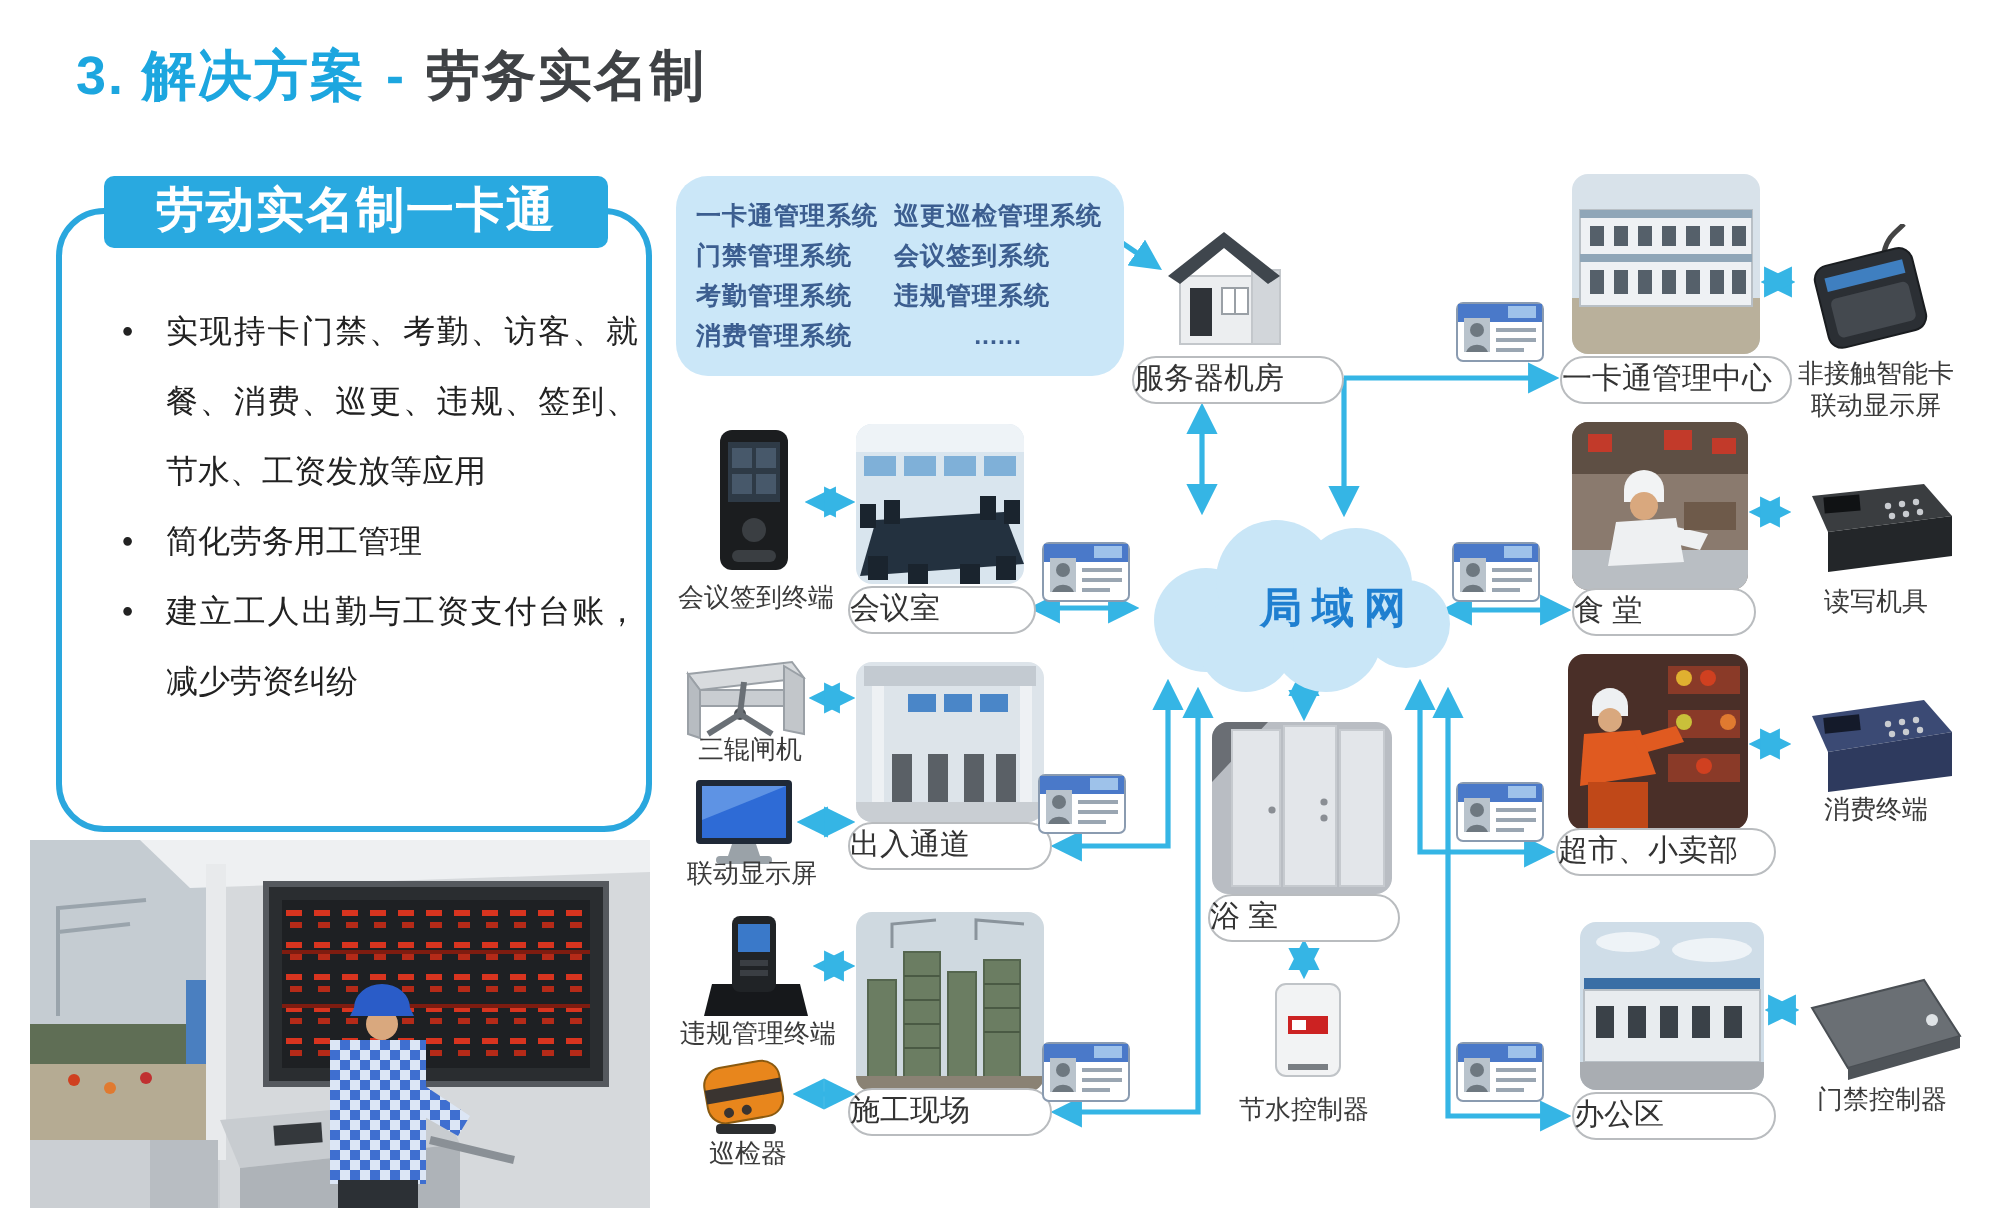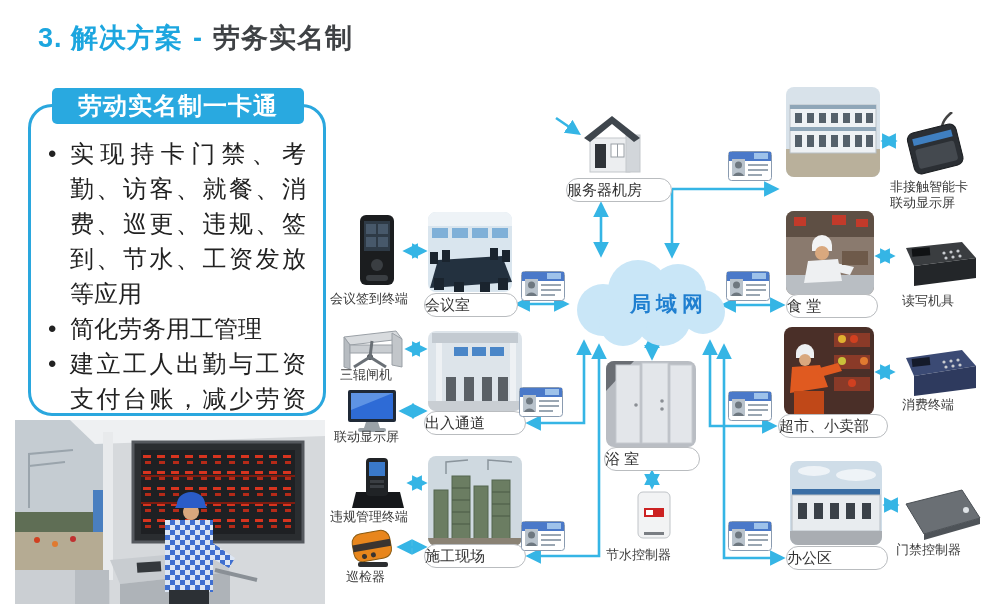--- a/index.html
+++ b/index.html
@@ -7,28 +7,28 @@
          font-family:"Liberation Sans","DejaVu Sans",sans-serif;}
   
   .title{position:absolute;left:38px;top:20px;font-size:27px;font-weight:bold;letter-spacing:1px;}
   .title .hl{color:#1ca6df;}
   .title .dash{color:#1ca6df;margin:0 10px;}
   .title .rest{color:#3f4245;}
   
   .panel{position:absolute;left:28px;top:104px;width:292px;height:306px;border:3px solid #2aa7de;border-radius:24px;background:#fff;}
   .panel-header{position:absolute;left:52px;top:88px;width:252px;height:36px;background:#29a9e0;border-radius:5px;
                 color:#fff;font-size:24px;font-weight:bold;text-align:center;line-height:36px;letter-spacing:1px;z-index:3;}
-  .bullets{position:absolute;left:40px;top:132px;width:262px;margin:4px;padding:0;list-style:none;
-           font-size:24px;line-height:35px;color:#222;font-weight:500;}
+  .bullets{position:absolute;left:40px;top:132px;width:262px;margin:17px;padding:0;list-style:none;
+           font-size:16px;line-height:35px;color:#222;font-weight:500;}
   .bullets li{position:relative;padding-left:26px;text-align:justify;}
   .bullets li::before{content:"•";position:absolute;left:4px;top:0;color:#222;}
   
   .pill{position:absolute;background:#fff;border:1px solid #b9bcbf;border-radius:12px;height:22px;line-height:22px;
         font-size:15px;color:#333;white-space:nowrap;z-index:2;}
-  .devlabel{position:absolute;font-size:13px;color:#3b3b3b;line-height:16px;white-space:nowrap;z-index:2;}
+  .devlabel{position:absolute;font-size:13px;color:#3b3b3b;text-align:center;line-height:16px;white-space:nowrap;z-index:2;}
   .photo,.dev,.card,.icon-svg{position:absolute;z-index:2;}
   .photo{border-radius:8px;}
   .arrows{position:absolute;left:0;top:0;z-index:1;pointer-events:none;}
   .bubble{position:absolute;left:338px;top:88px;width:224px;height:100px;background:#cbe7f8;border-radius:16px;
           display:flex;gap:8px;padding:10px 6px 6px 10px;box-sizing:border-box;z-index:2;}
   .bubble .col{display:flex;flex-direction:column;font-size:12.5px;font-weight:bold;color:#3c5e90;line-height:20px;letter-spacing:.5px;}
   .cloud-label{position:absolute;left:588px;top:290px;width:120px;text-align:right;font-size:21px;font-weight:bold;
                color:#1f7fd0;letter-spacing:5px;z-index:2;}
   .hero{position:absolute;left:15px;top:420px;z-index:2;}
 </style>
@@ -83,20 +83,34 @@
     <polygon points="105,164 215,152 215,184 105,184" fill="#aeb3b8"></polygon>
     <rect x="122" y="142" width="24" height="10" fill="#34383c" transform="rotate(-4 134 147)"></rect>
     <line x1="200" y1="150" x2="242" y2="160" stroke="#8a9096" stroke-width="4"></line>
     <rect x="150" y="100" width="48" height="72" fill="url(#plaid)"></rect>
     <polygon points="190,118 220,138 214,148 186,132" fill="url(#plaid)"></polygon>
     <circle cx="176" cy="92" r="8" fill="#d9a87e"></circle>
     <path d="M162 84 a14 12 0 0 1 28 0 l2 4 -32 0 z" fill="#2a5cc8"></path>
     <rect x="154" y="170" width="40" height="14" fill="#2c3035"></rect>
   </svg>
 
+  <div class="bubble">
+    <div class="col">
+      <span>一卡通管理系统</span>
+      <span>门禁管理系统</span>
+      <span>考勤管理系统</span>
+      <span>消费管理系统</span>
+    </div>
+    <div class="col">
+      <span>巡更巡检管理系统</span>
+      <span>会议签到系统</span>
+      <span>违规管理系统</span>
+      <span style="text-align:center">......</span>
+    </div>
+  </div>
 
   <svg class="icon-svg" style="left:578px;top:110px" width="68" height="68" viewBox="0 0 68 68">
     <rect x="12" y="28" width="40" height="34" fill="#eceef0" stroke="#c3c7cb"></rect>
     <rect x="48" y="25" width="14" height="37" fill="#d2d6da" stroke="#c3c7cb"></rect>
     <polygon points="6,28 34,6 62,28 56,32 34,14 12,32" fill="#3f464d"></polygon>
     <rect x="17" y="34" width="11" height="24" fill="#2f3338"></rect>
     <rect x="33" y="34" width="13" height="13" fill="#ffffff" stroke="#9aa0a6"></rect>
     <line x1="39.5" y1="34" x2="39.5" y2="47" stroke="#9aa0a6"></line>
   </svg>
   <div class="pill" style="left:566px;top:178px;width:104px">服务器机房</div>
@@ -274,20 +288,21 @@
         <rect x="80" y="26" width="7" height="10"></rect>
       <rect x="9" y="48" width="7" height="12"></rect>
         <rect x="21" y="48" width="7" height="12"></rect>
         <rect x="33" y="48" width="7" height="12"></rect>
         <rect x="45" y="48" width="7" height="12"></rect>
         <rect x="57" y="48" width="7" height="12"></rect>
         <rect x="69" y="48" width="7" height="12"></rect>
         <rect x="80" y="48" width="7" height="12"></rect>
     </g>
   </svg>
+  <div class="pill" style="left:780px;top:178px;width:114px">一卡通管理中心</div>
 
   <svg class="dev" style="left:898px;top:112px" width="74" height="64" viewBox="0 0 74 64">
     <path d="M44 14 C46 6 50 4 54 0" stroke="#444" stroke-width="2.5" fill="none"></path>
     <g transform="rotate(-14 37 36)">
       <rect x="12" y="16" width="50" height="42" rx="7" fill="#2b2f34" stroke="#1a1d20"></rect>
       <rect x="17" y="22" width="40" height="7" fill="#3f7fc0"></rect>
       <rect x="17" y="33" width="40" height="20" rx="3" fill="#44494f"></rect>
     </g>
   </svg>
   <div class="devlabel" style="left:890px;top:179px;width:96px">

